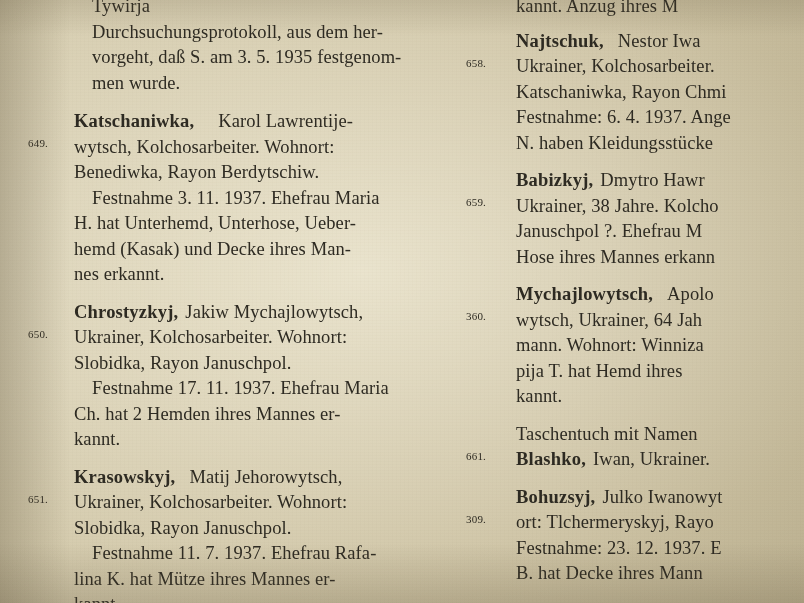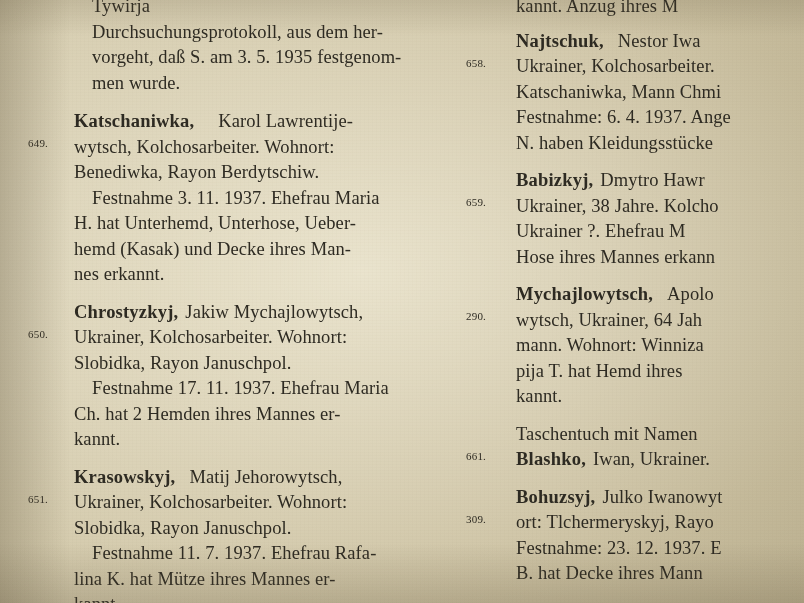--- a/index.html
+++ b/index.html
@@ -172,37 +172,37 @@
       <div class="entry clip-top" style="margin-bottom:9px;">
         <p class="line">kannt.        Anzug  ihres  M</p>
       </div>
 
       <div class="entry">
         <span class="num">658.</span>
         <p class="line">
           <span class="name">Najtschuk,</span><span class="gap-m"></span><span>Nestor    Iwa</span>
         </p>
         <p class="line">Ukrainer, Kolchosarbeiter.</p>
-        <p class="line">Katschaniwka, Mann Chmi</p>
+        <p class="line">Katschaniwka, Rayon Chmi</p>
         <p class="line">Festnahme: 6. 4. 1937.  Ange</p>
         <p class="line">N. haben Kleidungsstücke</p>
       </div>
 
       <div class="entry">
         <span class="num">659.</span>
         <p class="line">
           <span class="name">Babizkyj,</span><span class="gap-s"></span><span>Dmytro   Hawr</span>
         </p>
         <p class="line">Ukrainer, 38 Jahre.   Kolcho</p>
-        <p class="line">Ukrainer ?.   Ehefrau M</p>
+        <p class="line">Januschpol ?.   Ehefrau M</p>
         <p class="line">Hose ihres Mannes erkann</p>
       </div>
 
       <div class="entry">
-        <span class="num">290.</span>
+        <span class="num">360.</span>
         <p class="line">
           <span class="name">Mychajlowytsch,</span><span class="gap-m"></span><span>Apolo</span>
         </p>
         <p class="line">wytsch, Ukrainer, 64 Jah</p>
         <p class="line">mann. Wohnort: Winniza</p>
         <p class="line">pija T. hat Hemd ihres</p>
         <p class="line">kannt.</p>
       </div>
 
       <div class="entry">

